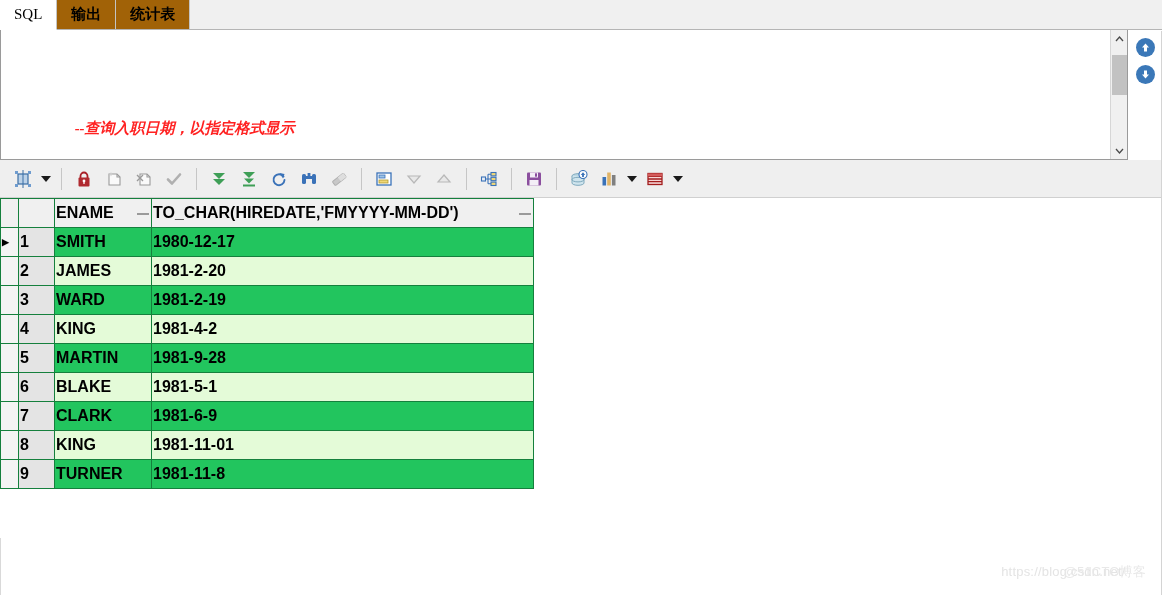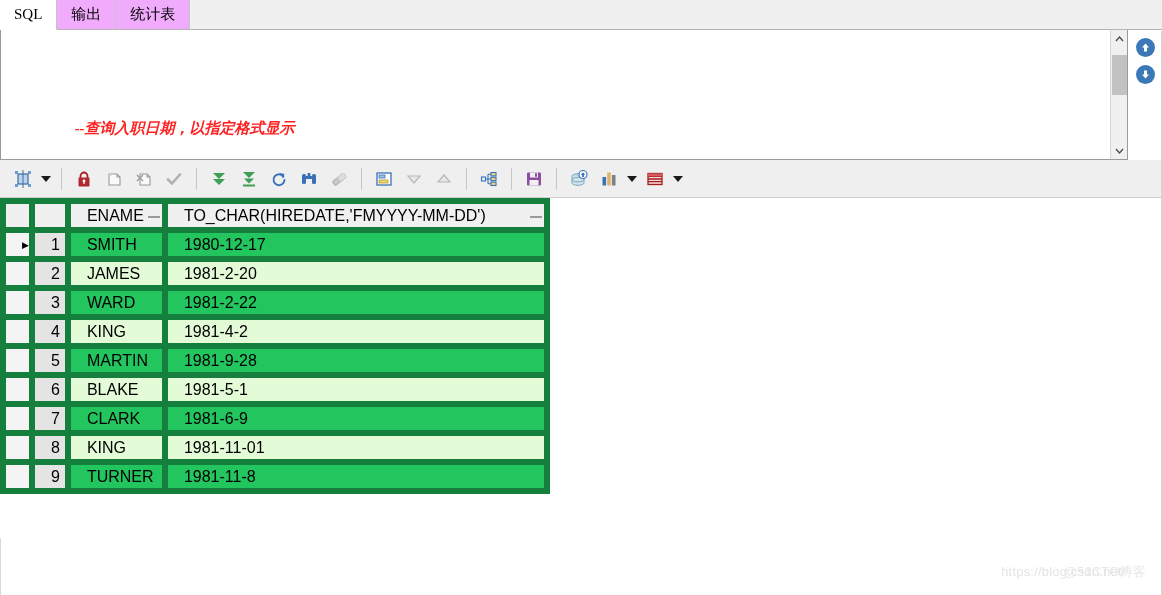--- a/index.html
+++ b/index.html
@@ -35,21 +35,22 @@
     border-right: 1px solid #c4c4c4;
     box-sizing: border-box;
     cursor: default;
   }
   .tab.active {
     background: #ffffff;
     border-bottom: 1px solid #ffffff;
     margin-bottom: -1px;
   }
   .tab.inactive {
-    background: #f0abfc;
+    background: #a16207;
+    font-weight: bold;
   }
   .tab-filler {
     flex: 1;
     background: #f0f0f0;
   }
 
   
   .editor-region {
     position: relative;
     height: 130px;
@@ -189,25 +190,25 @@
     background: #ffffff;
     position: relative;
   }
   table.grid {
     border-collapse: collapse;
     table-layout: fixed;
     font-size: 16px;
     color: #000;
   }
   table.grid th, table.grid td {
-    border: 6px solid #15803d;
-    padding: 0 0 0 16px;
+    border: 1px solid #15803d;
+    padding: 0 0 0 1px;
     height: 29px;
     box-sizing: border-box;
-    font-weight: normal;
+    font-weight: bold;
     text-align: left;
     white-space: nowrap;
     overflow: hidden;
   }
   th.hdr {
     background: #f0f0f0;
     border: 1px solid #b4b4b4;
     border-top: none;
     font-size: 16px;
     color: #000;
@@ -525,21 +526,21 @@
         <tr class="even">
           <td class="marker"></td>
           <td class="rownum">2</td>
           <td class="cell col-ename">JAMES</td>
           <td class="cell col-tochar">1981-2-20</td>
         </tr>
         <tr class="odd">
           <td class="marker"></td>
           <td class="rownum">3</td>
           <td class="cell col-ename">WARD</td>
-          <td class="cell col-tochar">1981-2-22</td>
+          <td class="cell col-tochar">1981-2-19</td>
         </tr>
         <tr class="even">
           <td class="marker"></td>
           <td class="rownum">4</td>
           <td class="cell col-ename">KING</td>
           <td class="cell col-tochar">1981-4-2</td>
         </tr>
         <tr class="odd">
           <td class="marker"></td>
           <td class="rownum">5</td>

